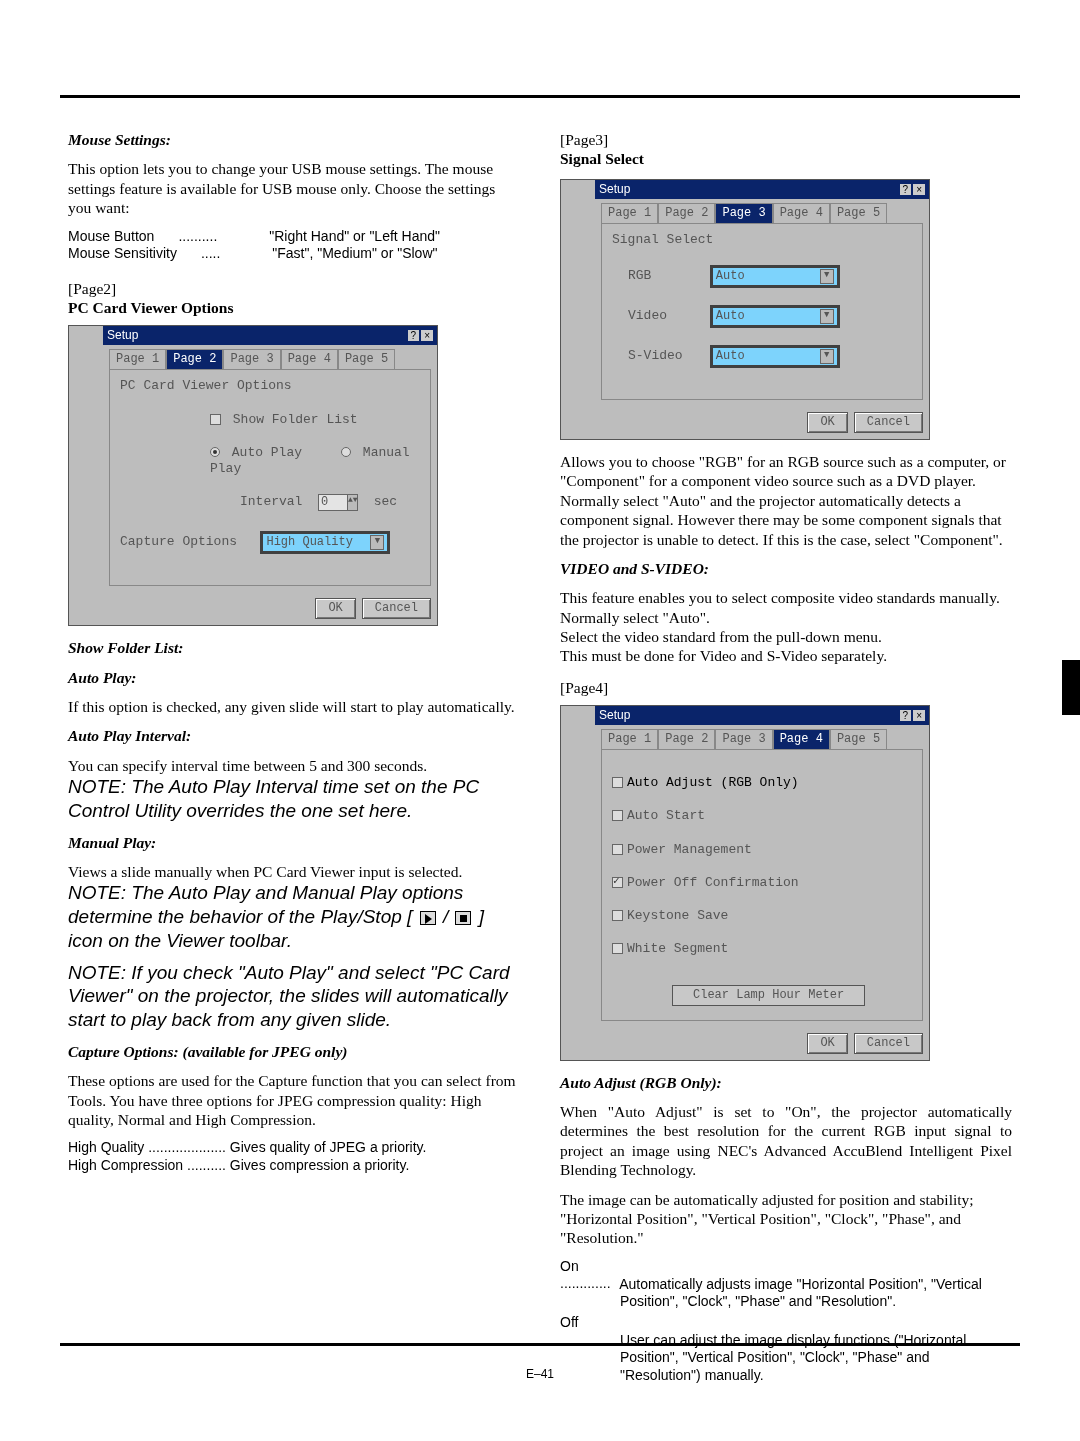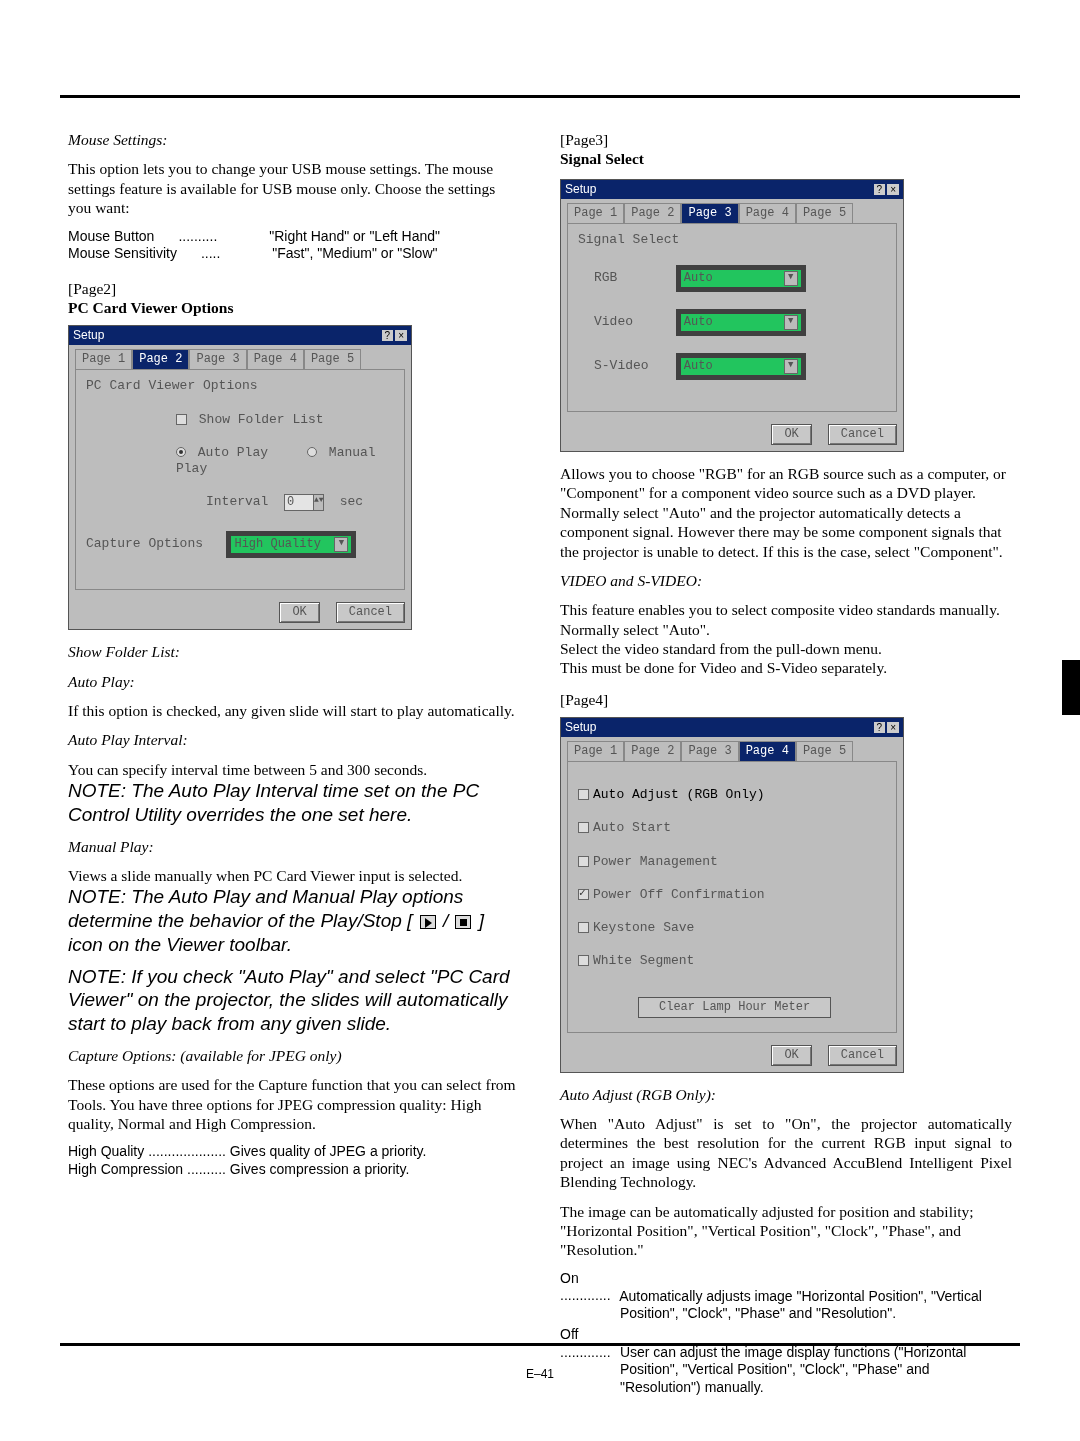--- a/index.html
+++ b/index.html
@@ -36,40 +36,41 @@
     display: flex;
     gap: 40px;
   }
   .col {
     flex: 1;
     font-size: 15.5px;
     line-height: 1.25;
     color: #000;
   }
   .para { margin-bottom: 10px; }
-  .ital { font-style: italic; }
+  .ital { font-style: italic; font-weight: bold; }
   .bold { font-weight: bold; }
   .sans { font-family: Arial, Helvetica, sans-serif; font-size: 14px; gap: 24px; }
   .note { font-family: Arial, Helvetica, sans-serif; font-style: italic; font-size: 19px; }
   .dotted { display: flex; }
   .dotted .lead { white-space: nowrap; }
   .dotted .val { white-space: nowrap; }
   .mt8 { margin-top: 8px; }
   .mt12 { margin-top: 12px; }
   .mt16 { margin-top: 16px; }
 
   
   .dlg {
     border: 1px solid #555;
     background: #bdbdbd;
-    width: 344px;
+    width: 370px;
     font-family: "Courier New", monospace;
     font-size: 13px;
     color: #555;
     margin: 8px 0 12px 0;
+    padding-left: 34px;
   }
   .dlg .titlebar {
     display: flex;
     justify-content: space-between;
     background: #0a246a;
     color: #fff;
     padding: 2px 4px;
     font-size: 12px;
     font-family: Arial, sans-serif;
   }
@@ -93,21 +94,21 @@
   .dlg .tabbody {
     border: 1px solid #888;
     margin: 0 6px 6px 6px;
     padding: 8px 10px 14px 10px;
     min-height: 100px;
     background: #bdbdbd;
   }
   .dlg .btnrow {
     display: flex;
     justify-content: flex-end;
-    gap: 16px;
+    gap: 6px;
     padding: 6px;
   }
   .dlg .btn {
     border: 1px solid #555;
     background: #c8c8c8;
     padding: 2px 12px;
     font-family: "Courier New", monospace;
     font-size: 12px;
     box-shadow: 1px 1px 0 #fff inset, -1px -1px 0 #777 inset;
   }
@@ -131,22 +132,22 @@
     background:#ddd;
     vertical-align:middle;
     margin-right:4px;
     position:relative;
   }
   .dlg .radio.checked::after{
     content:""; position:absolute; top:2px; left:2px; width:4px; height:4px; background:#333; border-radius:50%;
   }
   .dlg .combo {
     display:inline-flex;
-    border:5px solid #404040;
-    background:#22c55e;
+    border:3px solid #404040;
+    background:#7dd3fc;
     width:130px;
     justify-content:space-between;
     padding:1px 3px;
     font-size:12px;
   }
   .dlg .combo .arrow{ background:#bbb;border:1px solid #666; width:14px; text-align:center; font-size:9px;}
   .dlg .spin {
     display:inline-flex;
     border:1px solid #666;
     background:#e4e4e4;

